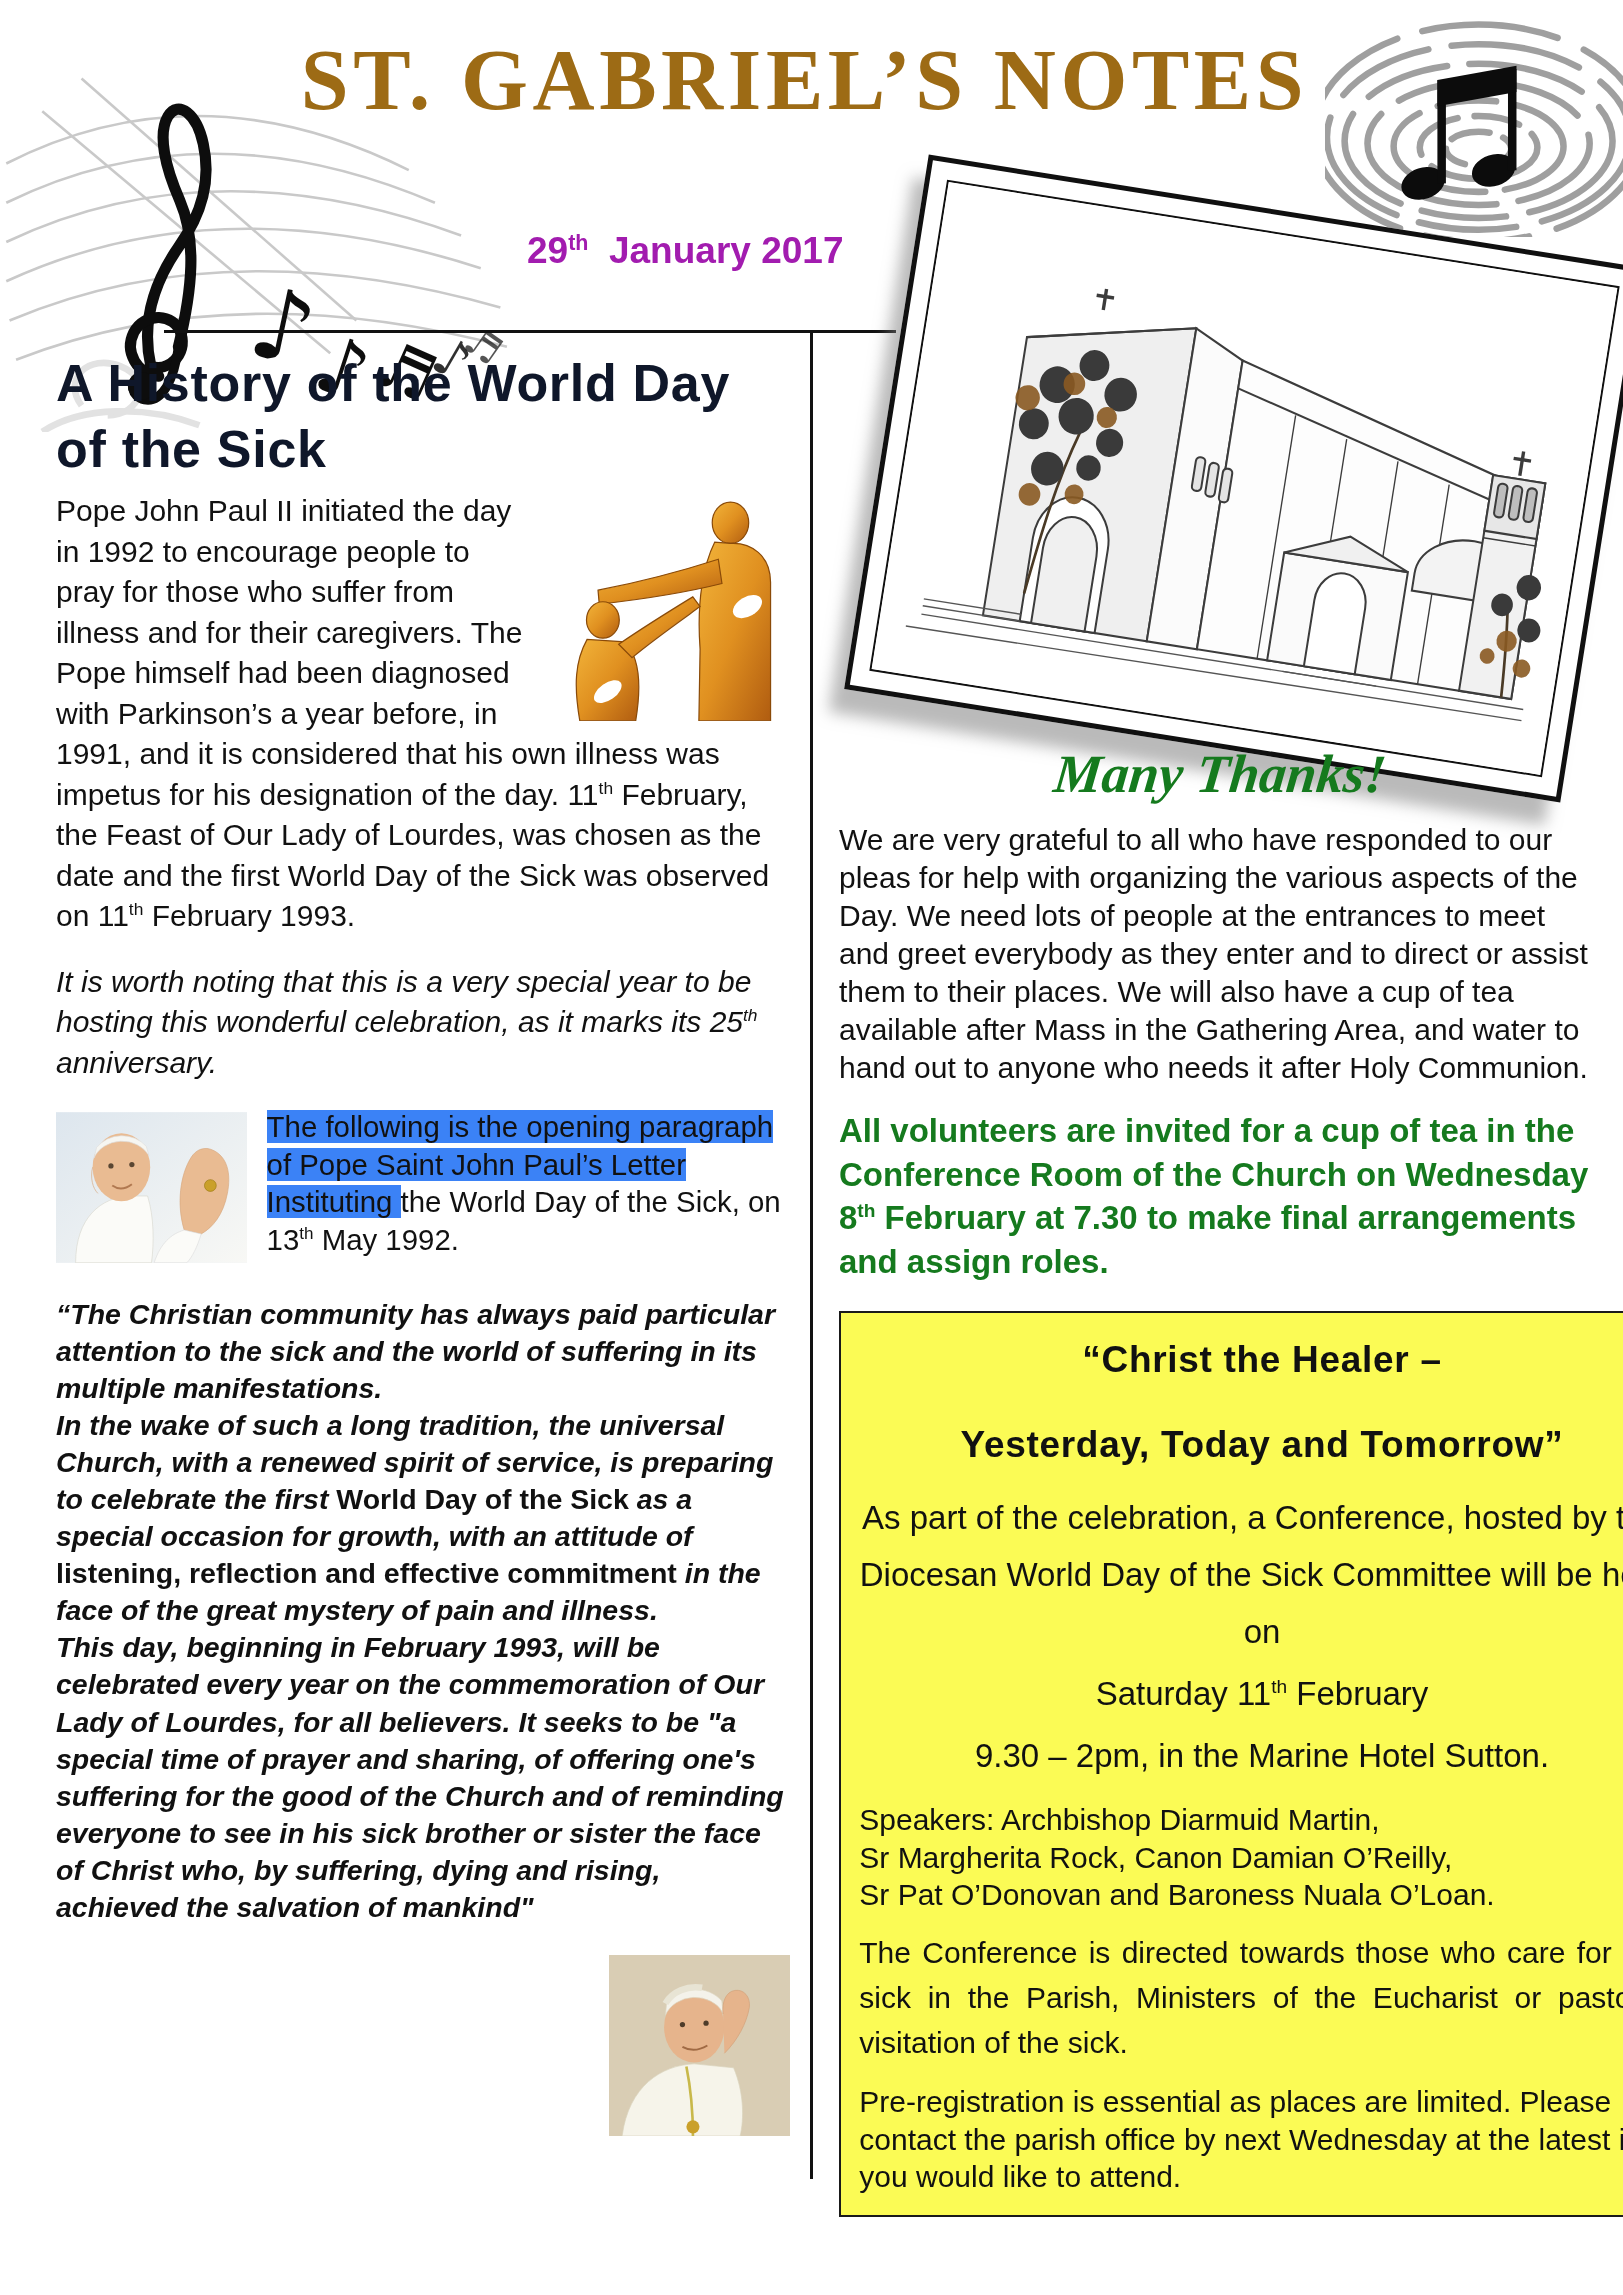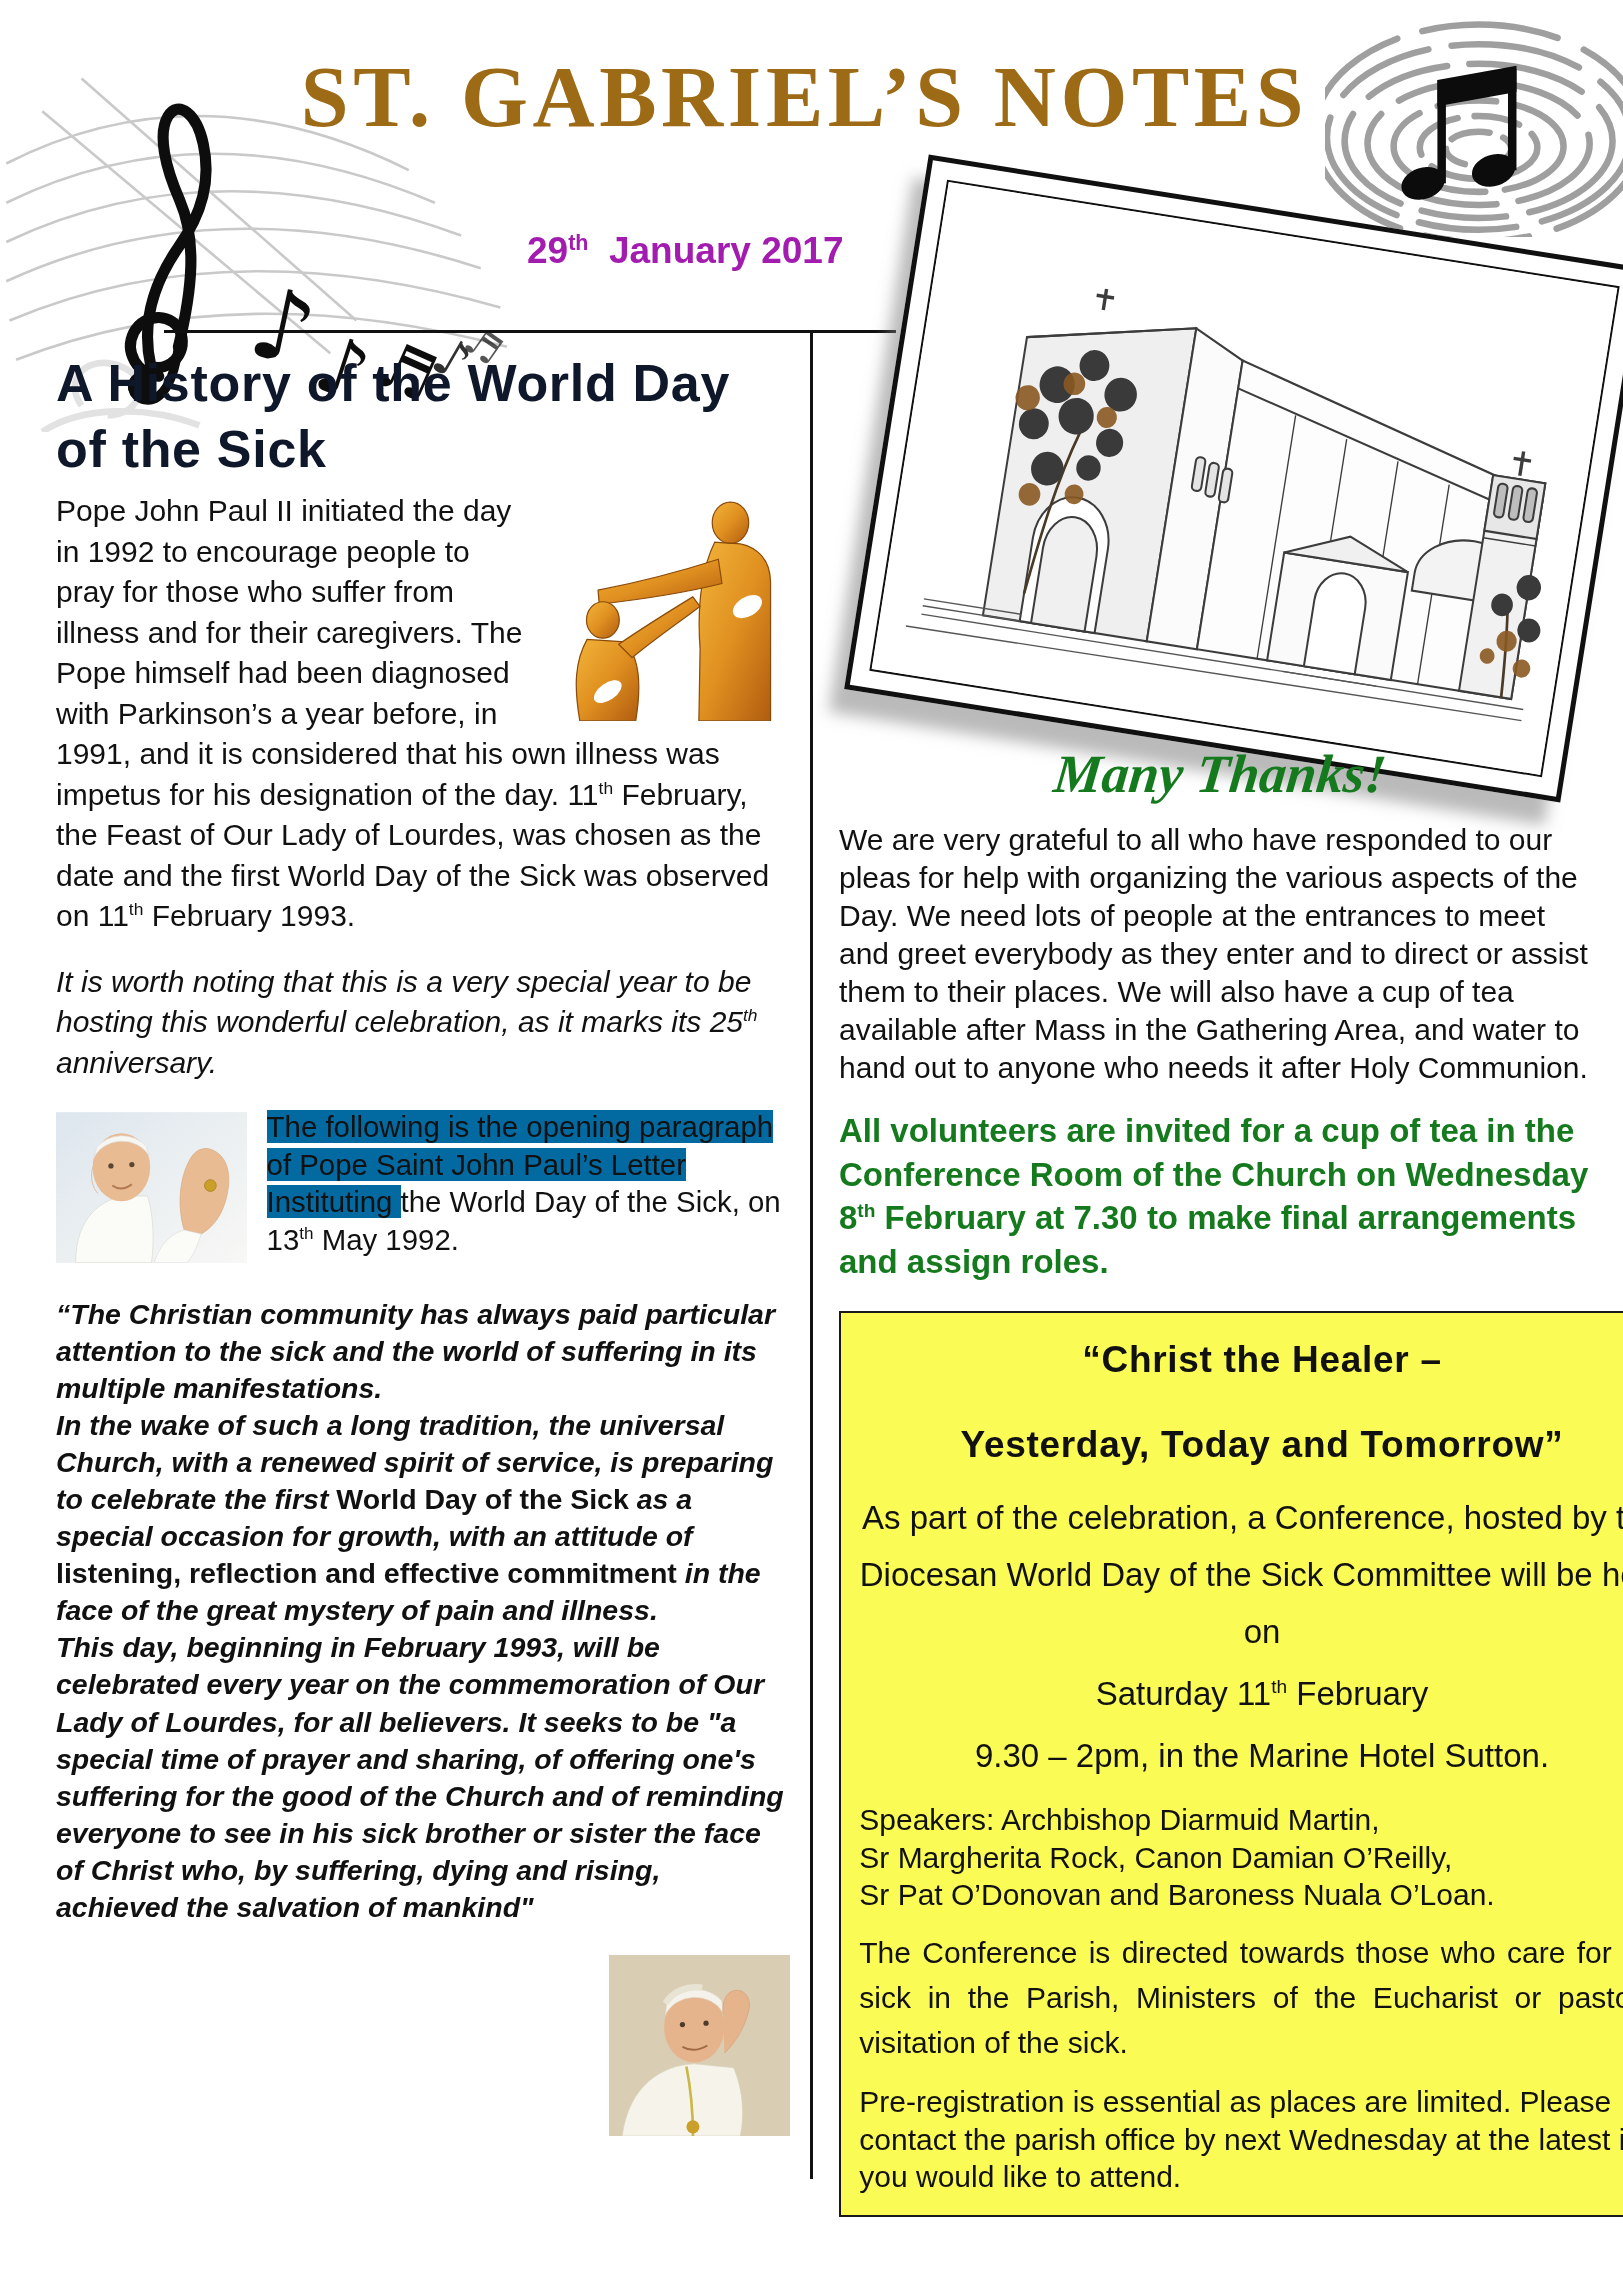--- a/index.html
+++ b/index.html
@@ -6,21 +6,21 @@
   .page{
     position:relative;
     width:1623px;height:2295px;
     background:#ffffff;
     overflow:hidden;
     font-family:"Liberation Sans", sans-serif;
     color:#111;
   }
   
   .masthead-title{
-    position:absolute;left:281px;top:47px;width:1047px;
+    position:absolute;left:281px;top:30px;width:1047px;
     font-family:"Liberation Serif", serif;
     font-weight:bold;font-size:86px;letter-spacing:4.6px;
     color:#9d6b15;text-align:center;white-space:nowrap;
   }
   .masthead-date{
     position:absolute;left:527px;top:230px;
     font-size:37px;font-weight:bold;color:#a21caf;white-space:pre;
   }
   sup{font-size:0.58em;vertical-align:super;line-height:0;}
   .clef-art{position:absolute;left:3.3px;top:39px;width:517px;height:393px;}
@@ -34,21 +34,21 @@
     text-align:left;font-weight:bold;font-size:52px;line-height:1.26;
     color:#0f172a;margin:0 0 9.2px 0;letter-spacing:0.7px;
   }
   .comic{font-size:30px;line-height:1.35;}
   .para{margin:0 0 25px 0;}
   .figure-gold{float:right;width:243px;height:230px;margin:0 0 5.2px 14.4px;}
   .italic-comic{font-style:italic;}
   .jpii-row{margin:5.2px 0 29px 0;overflow:hidden;}
   .jpii-photo{float:left;width:191px;height:151px;margin:3.9px 19.6px 3.9px 0;}
   .jpii-caption{font-size:29.4px;line-height:1.28;}
-  .seg-hl{background:#0369a1;}
+  .seg-hl{background:#3b82f6;}
   .seg-i{}
   .seg-u{font-style:normal;}
   .quote{font-size:28.5px;line-height:1.3;font-style:italic;margin:0 0 29px 0;font-weight:bold;}
   .benedict-row{overflow:hidden;}
   .benedict-photo{float:right;width:181px;height:181px;margin:0 0 0 17px;}
   
   .church-frame{
     position:absolute;left:882px;top:208px;width:681px;height:497px;
     background:#ffffff;border:5.2px solid #101010;padding:17px;
     transform:rotate(9deg);transform-origin:50% 50%;

